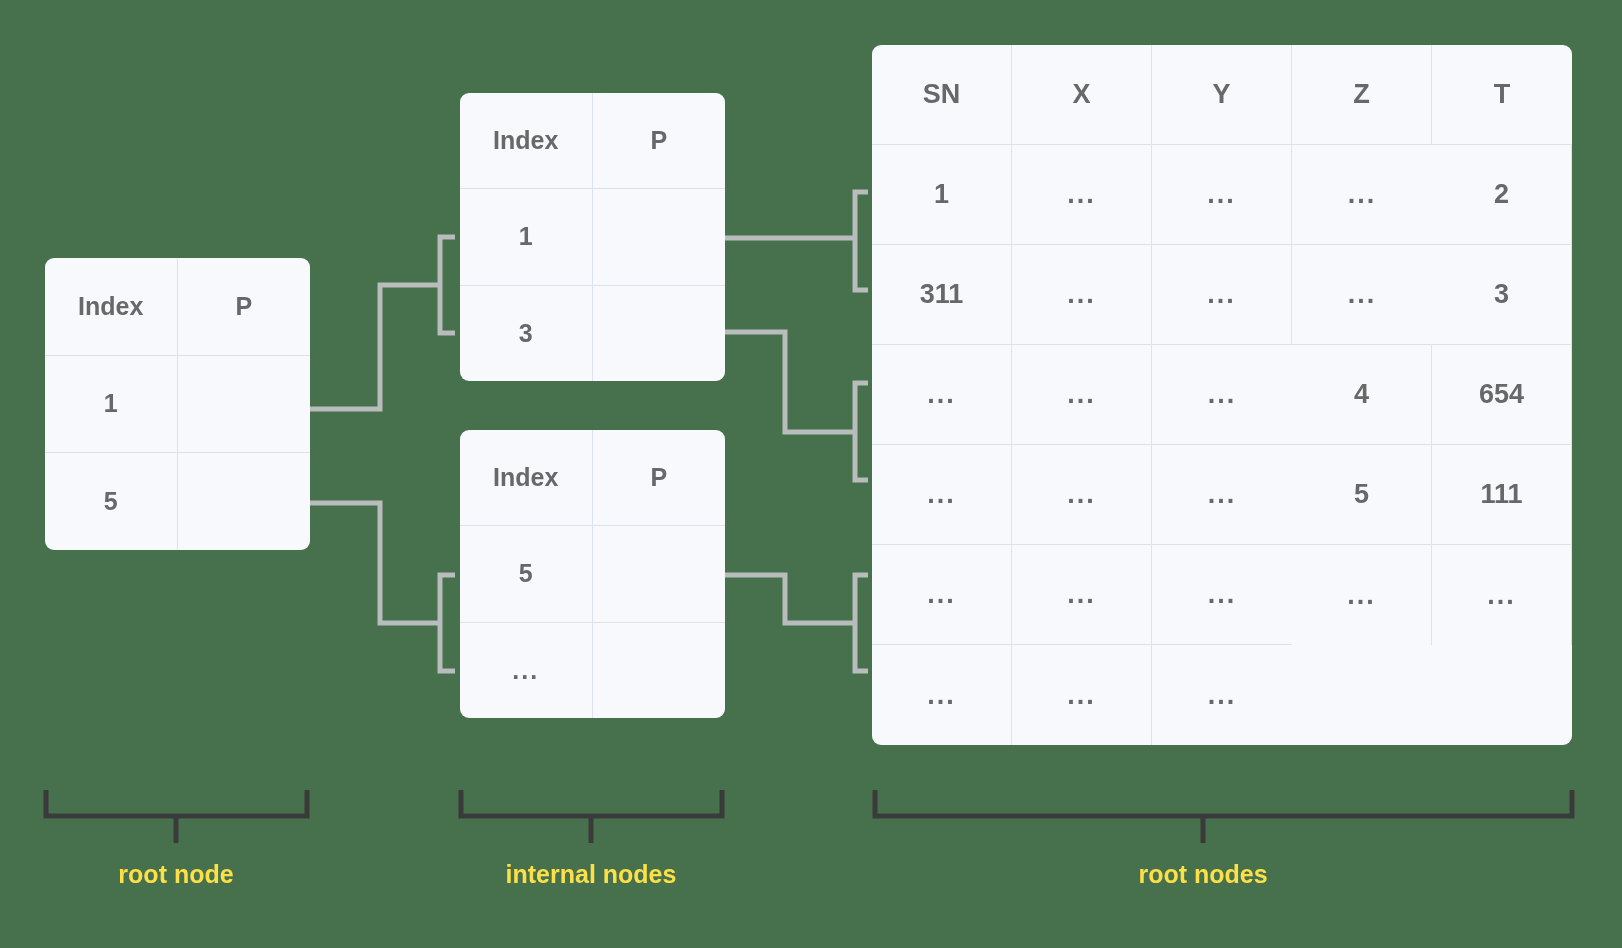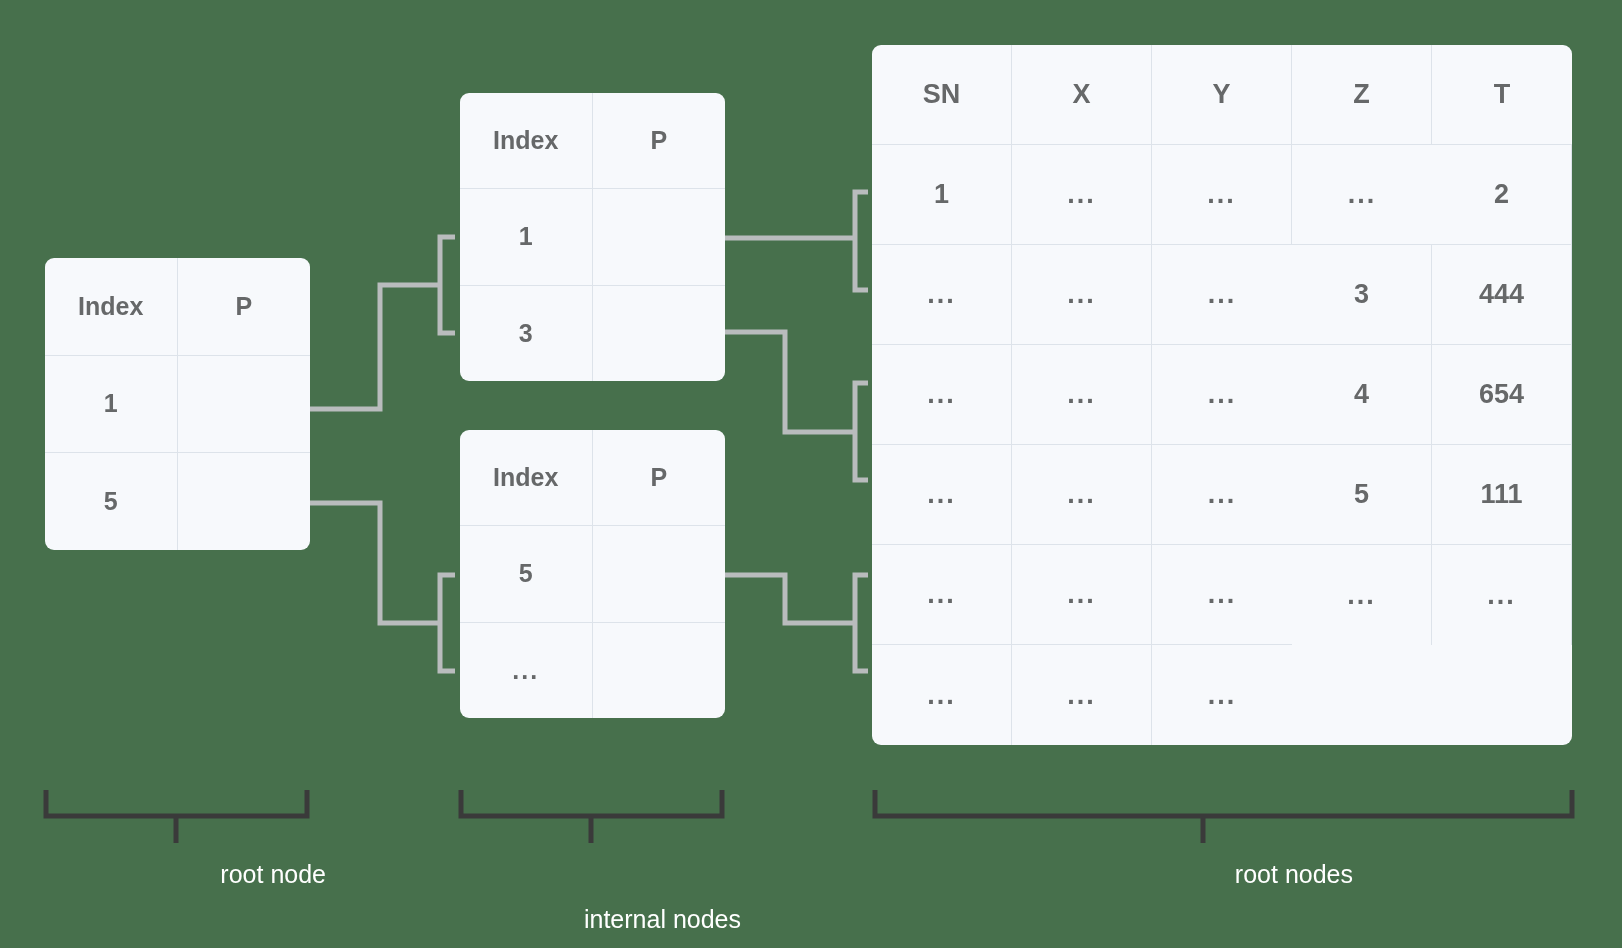--- a/index.html
+++ b/index.html
@@ -63,24 +63,24 @@
     width: 700px;
     grid-template-columns: repeat(5, 1fr);
   }
   .node.leaf .cell { font-size: 27px; }
 
   .dots { letter-spacing: 2px; }
 
   
   .bracket-label {
     position: absolute;
-    color: #ffffff;
+    color: #fde047;
     font-size: 25px;
-    font-weight: normal;
-    text-align: right;
+    font-weight: bold;
+    text-align: center;
     white-space: nowrap;
   }
 </style>
 </head>
 <body>
 
 <div id="stage">
 
   <svg class="wires" viewBox="0 0 1622 948" xmlns="http://www.w3.org/2000/svg">
     <g fill="none" stroke="#b9bcbd" stroke-width="5" stroke-linecap="butt">
@@ -151,26 +151,26 @@
     <div class="cell head">Y</div>
     <div class="cell head">Z</div>
     <div class="cell head lastcol">T</div>
 
     <div class="cell">1</div>
     <div class="cell dots">...</div>
     <div class="cell dots">...</div>
     <div class="cell dots lastcol">...</div>
 
     <div class="cell">2</div>
+    <div class="cell">311</div>
     <div class="cell dots">...</div>
     <div class="cell dots">...</div>
     <div class="cell dots lastcol">...</div>
 
     <div class="cell">3</div>
-    <div class="cell">444</div>
     <div class="cell dots">...</div>
     <div class="cell dots">...</div>
     <div class="cell dots lastcol">...</div>
 
     <div class="cell">4</div>
     <div class="cell">654</div>
     <div class="cell dots">...</div>
     <div class="cell dots">...</div>
     <div class="cell dots lastcol">...</div>
 
@@ -181,16 +181,16 @@
     <div class="cell dots lastcol">...</div>
 
     <div class="cell dots lastrow">...</div>
     <div class="cell dots lastrow">...</div>
     <div class="cell dots lastrow">...</div>
     <div class="cell dots lastrow">...</div>
     <div class="cell dots lastcol lastrow">...</div>
   </div>
 
   <div class="bracket-label" style="left:26px; top:860px; width:300px;">root node</div>
-  <div class="bracket-label" style="left:441px; top:860px; width:300px;margin-top:45px;">internal nodes</div>
+  <div class="bracket-label" style="left:441px; top:860px; width:300px;">internal nodes</div>
   <div class="bracket-label" style="left:1053px; top:860px; width:300px;">root nodes</div>
 
 </div>
 
 </body></html>

